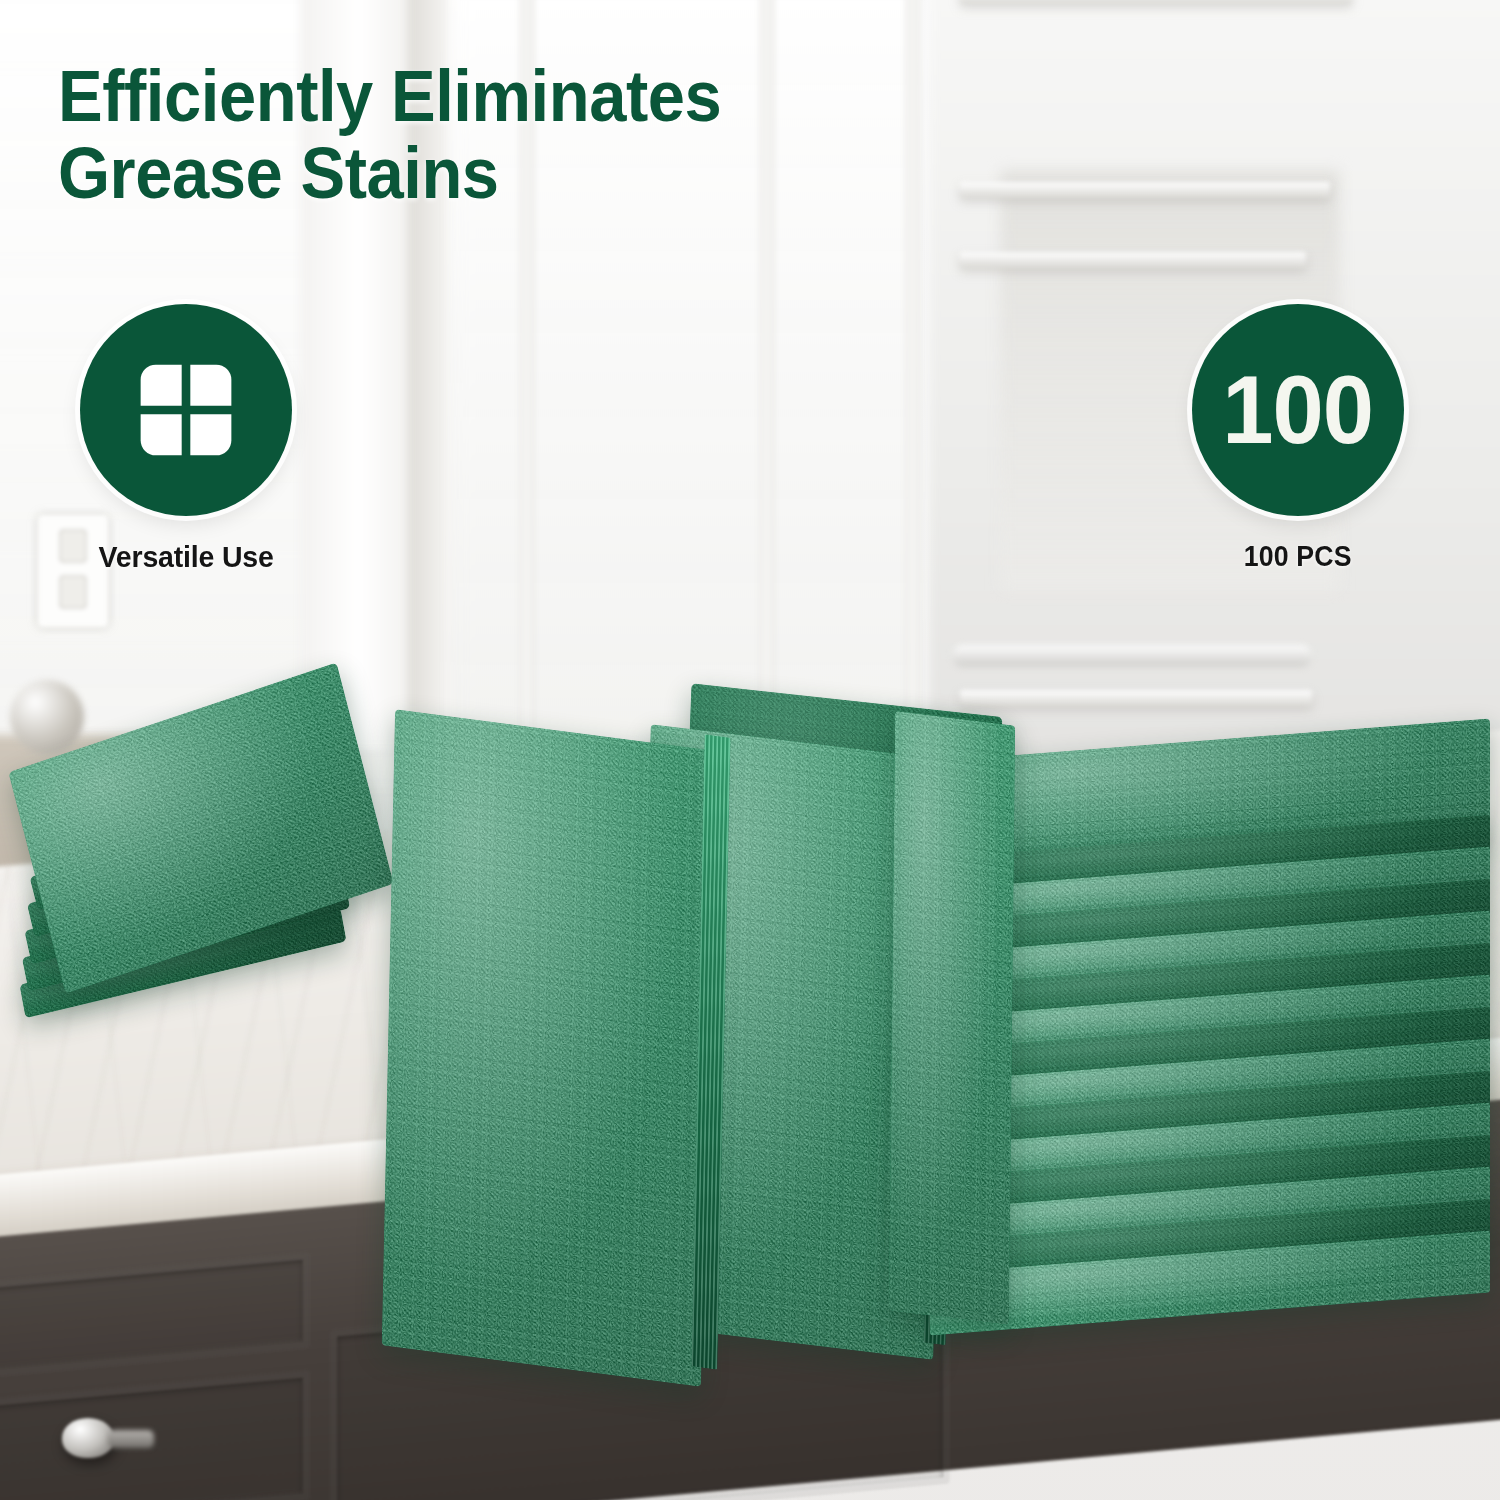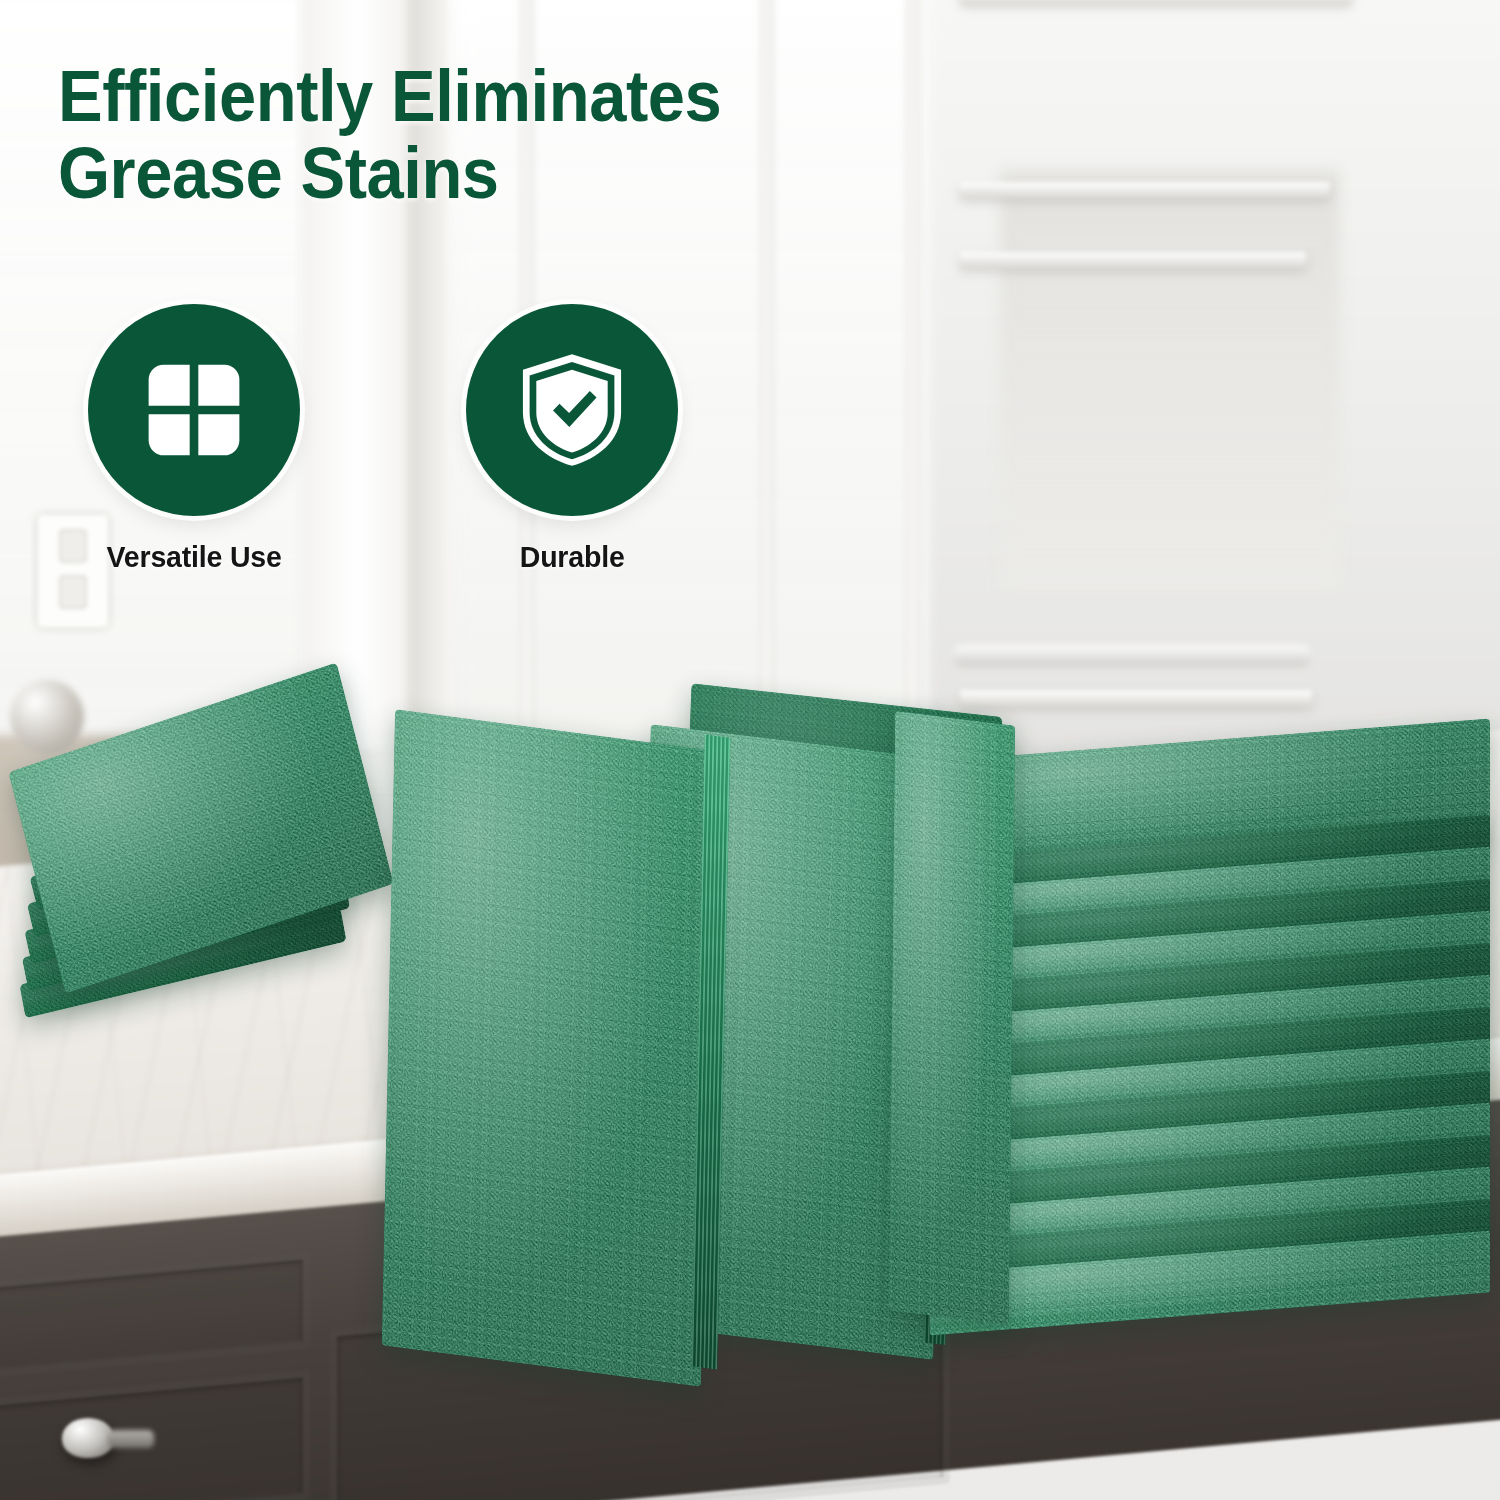--- a/index.html
+++ b/index.html
@@ -359,49 +359,38 @@
     <div class="stack-layer pad" style="top:512px; height:62px; transform: skewY(-4.4deg);"></div>
 
     <div class="pad" style="left:-38px; top:-22px; width:120px; height:600px; transform: skewY(6.5deg) rotate(.6deg);"></div>
   </div>
 
   <h1 class="headline">Efficiently Eliminates
 Grease Stains</h1>
 
   <div class="features">
 
-    <div class="feature" style="left:44px; top:4px;">
+    <div class="feature" style="left:36px; top:4px;">
       <div class="badge">
         <span>
           <svg width="108" height="108" viewBox="0 0 100 100" aria-hidden="true">
             <path d="M8 22a14 14 0 0 1 14-14h24v38H8Z" fill="#ffffff"></path>
             <path d="M54 8h24a14 14 0 0 1 14 14v24H54Z" fill="#ffffff"></path>
             <path d="M8 54h38v38H22A14 14 0 0 1 8 78Z" fill="#ffffff"></path>
             <path d="M54 54h38v24a14 14 0 0 1-14 14H54Z" fill="#ffffff"></path>
           </svg>
         </span>
       </div>
       <span class="feature-label">Versatile Use</span>
     </div>
 
-    <div class="feature" style="left:422px; top:4px;">
+
+
+    <div class="feature" style="left:1148px; top:4px;">
       <div class="badge">
-        <span>
-          <svg width="112" height="116" viewBox="0 0 100 104" aria-hidden="true">
-
-            <path d="M50 2 6 16v38c0 26 22 42 44 48 22-6 44-22 44-48V16Z" fill="#ffffff"></path>
-
-            <path d="M50 9 12 21v33c0 22.5 19 36.8 38 42.2C69 90.8 88 76.5 88 54V21Z" fill="#0a5639"></path>
-
-            <path d="M50 16 18 26v28c0 19 16.2 31.4 32 36.2C65.8 85.4 82 73 82 54V26Z" fill="#ffffff"></path>
-
-            <path d="M33 52.5l5.8-6.2 8.6 8.4 18.6-19.8 6 5.8-24.4 26.6Z" fill="#0a5639"></path>
-          </svg>
-        </span>
+        <span class="badge-number">100</span>
       </div>
-      <span class="feature-label">Durable</span>
+      <span class="feature-label compact">100 PCS</span>
     </div>
 
-
-
   </div>
 
 </div>
 
 </body></html>

